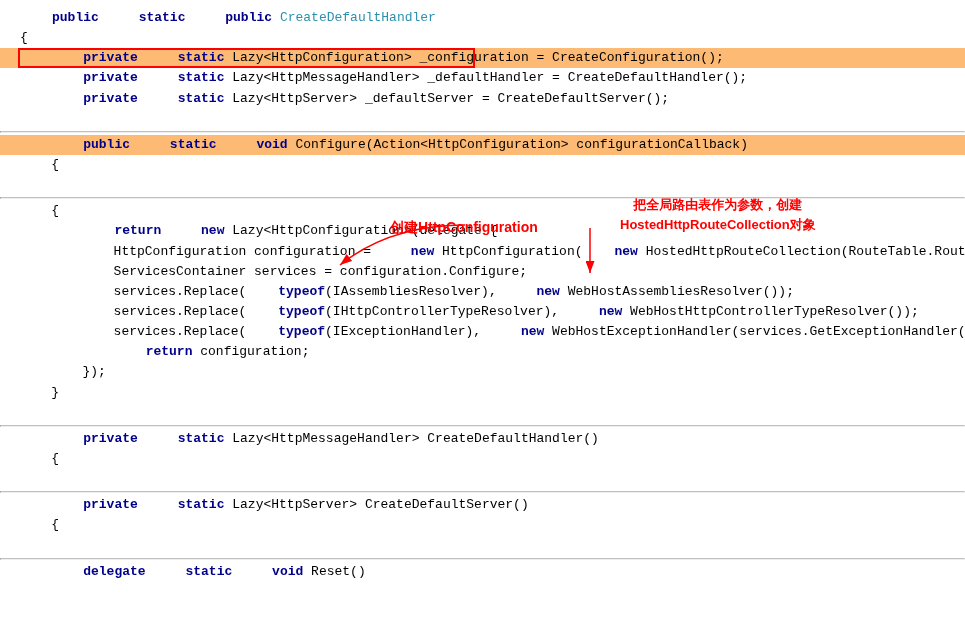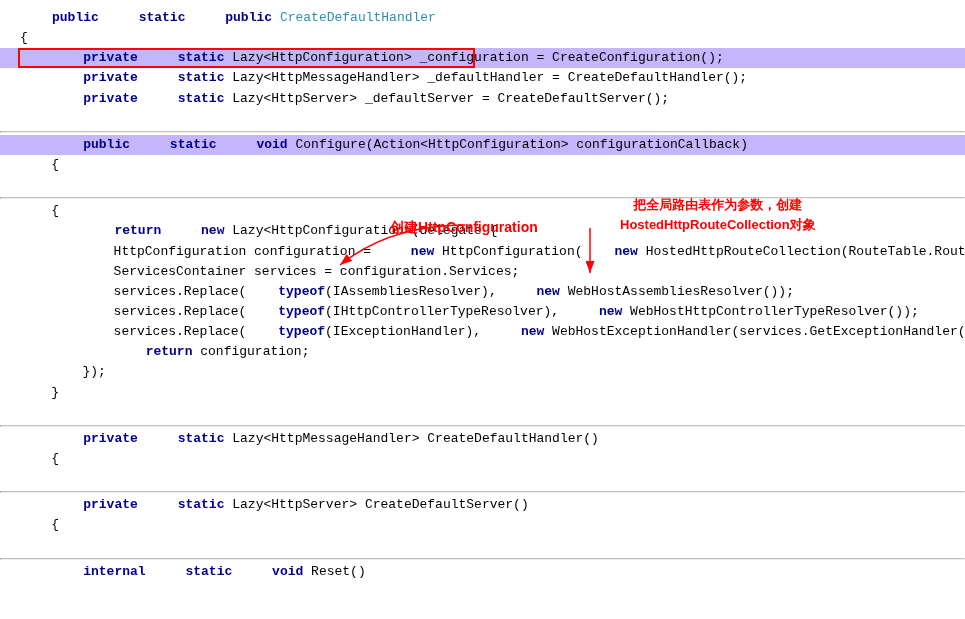--- a/index.html
+++ b/index.html
@@ -23,21 +23,21 @@
 
     .code-line {
       display: block;
       padding: 0 10px 0 20px;
       white-space: pre;
       line-height: 1.55;
       min-height: 20px;
     }
 
     .code-line.highlight-blue {
-      background: #c4b5fd;
+      background: #fdba74;
     }
 
     .kw-blue { color: #00008B; font-weight: bold; padding-left: 32px; }
     .type-color { color: #2B91AF; }
 
     .section-divider {
       border-top: 1px solid #c0c0c0;
       margin: 2px 0;
     }
 
@@ -84,21 +84,21 @@
 
   <span class="code-line highlight-blue">    <span class="kw-blue">public</span> <span class="kw-blue">static</span> <span class="kw-blue">void</span> Configure(Action&lt;HttpConfiguration&gt; configurationCallback)</span>
   <span class="code-line">    {</span>
   <span class="code-line"> </span>
 
   <hr class="section-divider">
 
   <span class="code-line">    {</span>
   <span class="code-line">        <span class="kw-blue">return</span> <span class="kw-blue">new</span> Lazy&lt;HttpConfiguration&gt;(delegate {</span>
   <span class="code-line">            HttpConfiguration configuration = <span class="kw-blue">new</span> HttpConfiguration(<span class="kw-blue">new</span> HostedHttpRouteCollection(RouteTable.Routes));</span>
-  <span class="code-line">            ServicesContainer services = configuration.Services;</span>
+  <span class="code-line">            ServicesContainer services = configuration.Configure;</span>
   <span class="code-line">            services.Replace(<span class="kw-blue">typeof</span>(IAssembliesResolver), <span class="kw-blue">new</span> WebHostAssembliesResolver());</span>
   <span class="code-line">            services.Replace(<span class="kw-blue">typeof</span>(IHttpControllerTypeResolver), <span class="kw-blue">new</span> WebHostHttpControllerTypeResolver());</span>
   <span class="code-line">            services.Replace(<span class="kw-blue">typeof</span>(IExceptionHandler), <span class="kw-blue">new</span> WebHostExceptionHandler(services.GetExceptionHandler()));</span>
   <span class="code-line">            <span class="kw-blue">return</span> configuration;</span>
   <span class="code-line">        });</span>
   <span class="code-line">    }</span>
   <span class="code-line"> </span>
 
   <hr class="section-divider">
 
@@ -107,21 +107,21 @@
   <span class="code-line"> </span>
 
   <hr class="section-divider">
 
   <span class="code-line">    <span class="kw-blue">private</span> <span class="kw-blue">static</span> Lazy&lt;HttpServer&gt; CreateDefaultServer()</span>
   <span class="code-line">    {</span>
   <span class="code-line"> </span>
 
   <hr class="section-divider">
 
-  <span class="code-line">    <span class="kw-blue">internal</span> <span class="kw-blue">static</span> <span class="kw-blue">void</span> Reset()</span>
+  <span class="code-line">    <span class="kw-blue">delegate</span> <span class="kw-blue">static</span> <span class="kw-blue">void</span> Reset()</span>
 
   <div class="annotation-layer">
 
     <div class="annotation-text" style="top: 218px; left: 390px; font-size: 14px; font-weight: bold;">
       创建HttpConfiguration
     </div>
 
     <div class="annotation-text" style="top: 195px; left: 620px; font-size: 13px; font-weight: bold; line-height: 1.5;">
       把全局路由表作为参数，创建<br>HostedHttpRouteCollection对象
     </div>

